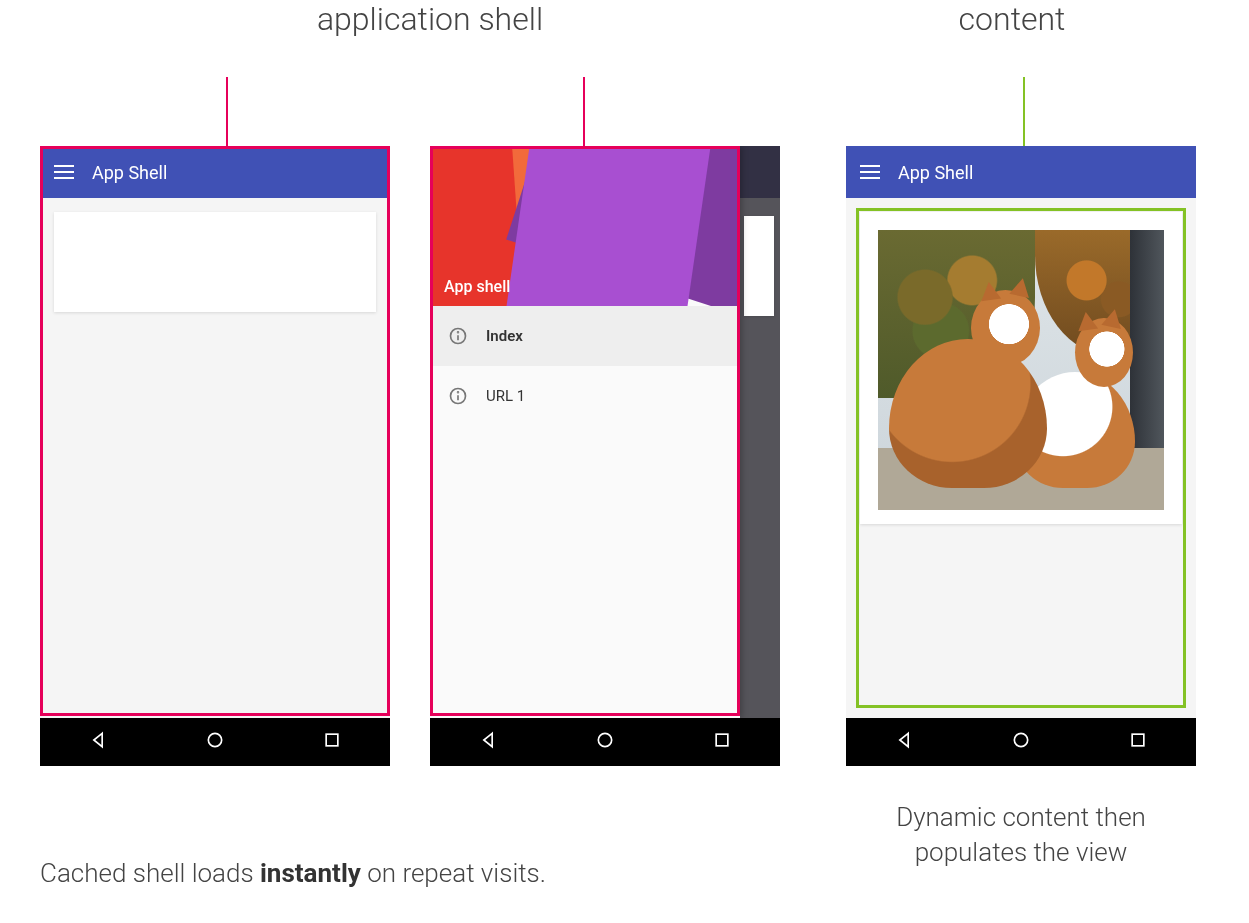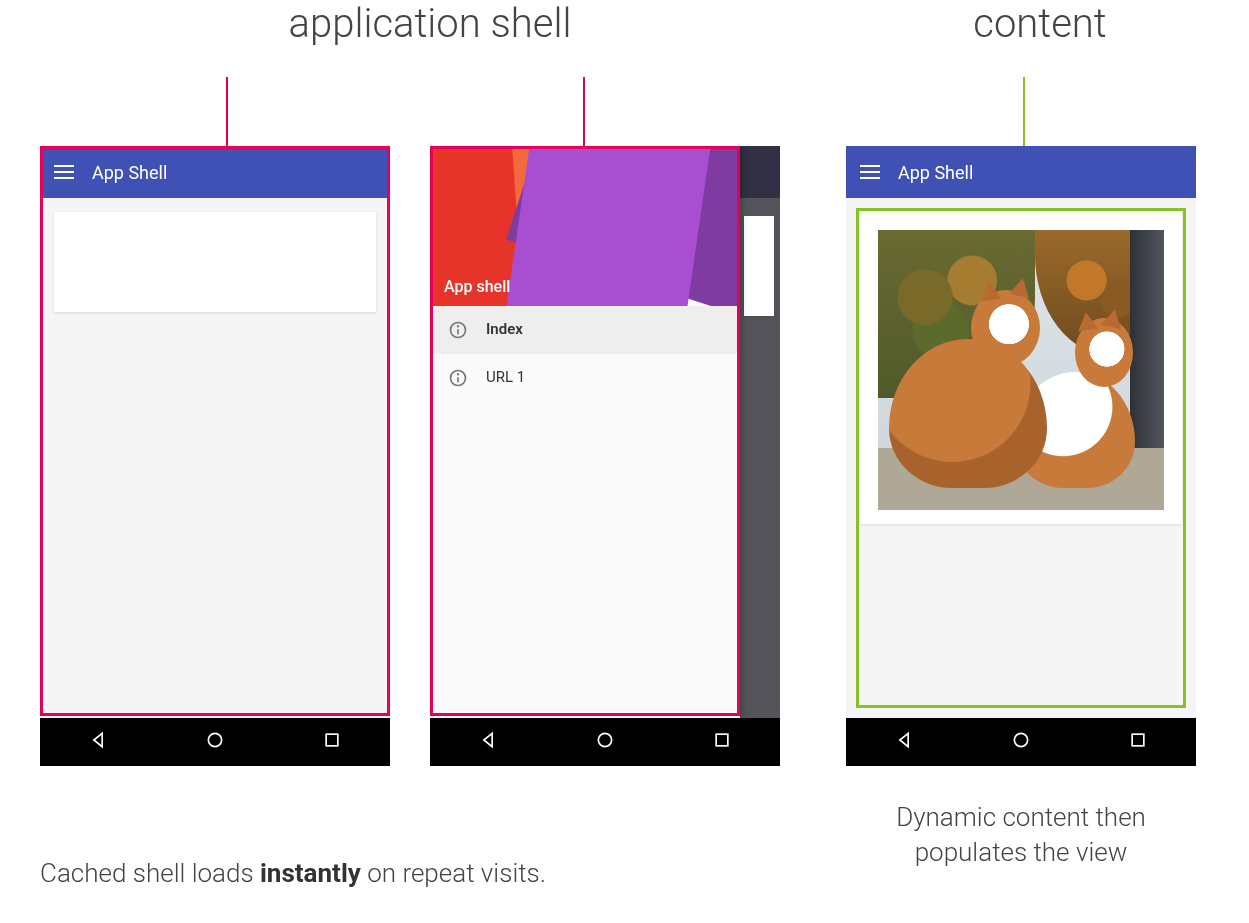--- a/index.html
+++ b/index.html
@@ -5,21 +5,21 @@
   * { box-sizing: border-box; margin: 0; padding: 0; }
   body {
     font-family: -apple-system, BlinkMacSystemFont, "Segoe UI", Roboto, Helvetica, Arial, sans-serif;
     background: #fff;
     width: 1249px;
     height: 923px;
     position: relative;
     color: #444;
   }
   .label-top {
-    font-size: 40px;
+    font-size: 32px;
     font-weight: 300;
     color: #444;
     position: absolute;
     text-align: center;
   }
   .connector {
     position: absolute;
     width: 2px;
     top: 77px;
     height: 70px;
@@ -125,22 +125,22 @@
   .drawer-header .s-purple1 { background:#7e3ba0; width:260px; height:260px; transform: rotate(18deg); top:-120px; right:-60px; }
   .drawer-header .s-purple2 { background:#a84fd1; width:180px; height:200px; transform: skew(-14deg,0) rotate(-6deg); top:-30px; right:40px; }
   .drawer-header .s-red     { background:#e7342b; width:160px; height:220px; transform: rotate(-8deg); top:-30px; left:-30px; }
   .drawer-header .s-orange  { background:#f26a3b; width:50px; height:170px; transform: skew(4deg,0); top:0; left:88px; }
   .drawer-header-title {
     position: absolute; bottom: 10px; left: 14px;
     color:#fff; font-size: 16px; font-weight: 500;
   }
   .drawer-list { flex:1; display:flex; flex-direction:column; }
   .drawer-item {
-    display:flex; align-items:flex-start; gap:18px;
-    padding: 14px 18px;
+    display:flex; align-items:center; gap:18px;
+    padding: 20px 18px;
     font-size:15px; color:#333;
   }
   .drawer-item.selected { background:#eee; font-weight:600; }
   .info-icon { width:20px; height:20px; }
   .info-icon svg { width:100%; height:100%; stroke:#777; fill:none; stroke-width:2; }
 
   
   .content-card {
     margin: 14px;
     background:#fff;
@@ -191,21 +191,21 @@
     font-weight:300;
     color:#444;
     line-height:1.35;
   }
   .caption strong { font-weight:700; color:#333; }
 </style>
 </head>
 <body>
 
 <div class="label-top" style="left:160px; width:540px;">application shell</div>
-<div class="label-top" style="left:920px; width:240px;">content</div>
+<div class="label-top" style="left:892px; width:240px;">content</div>
 
 <div class="connector pink" style="left:226px;"></div>
 <div class="connector pink" style="left:583px;"></div>
 <div class="connector green" style="left:1023px; height:95px;"></div>
 
 <div class="phone-wrap" style="left:40px;">
   <div class="phone-outline-pink"></div>
   <div class="phone">
     <div class="appbar">
       <div class="hamburger">

